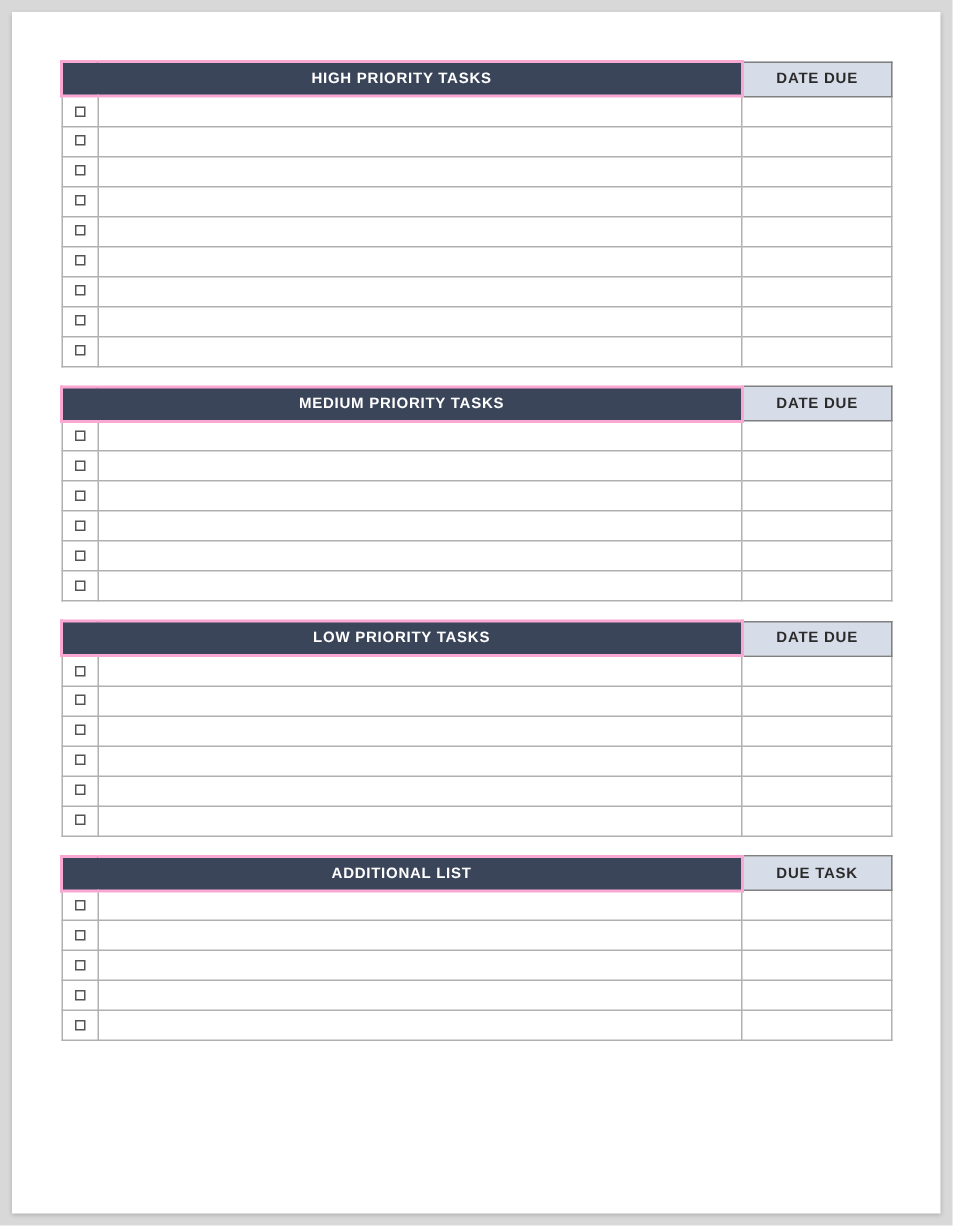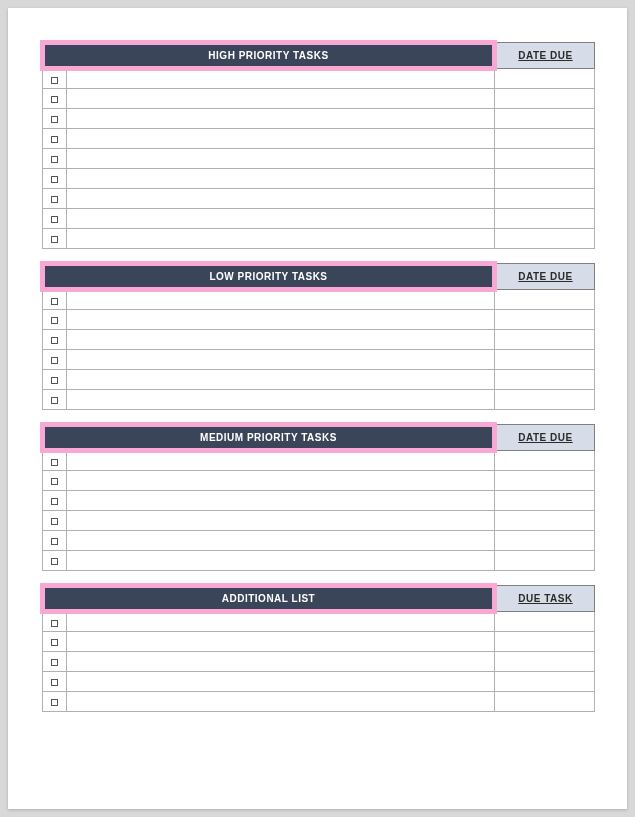--- a/index.html
+++ b/index.html
@@ -34,32 +34,31 @@
   col.task { width: auto; }
   col.date { width: 100px; }
   th.task-head {
     background: #3a4559;
     color: #ffffff;
     font-size: 10px;
     font-weight: bold;
     letter-spacing: 0.5px;
     text-align: center;
     padding: 5px 4px;
-    border: 5px solid #f9a8d4;
+    border: 2px solid #f9a8d4;
   }
   th.date-head {
     background: #d6dde8;
     color: #2b2b2b;
     font-size: 10px;
     font-weight: bold;
     letter-spacing: 0.5px;
     text-align: center;
     padding: 5px 4px;
     border: 1px solid #808080;
-    text-decoration: underline;
   }
   td.cell {
     border: 1px solid #b0b0b0;
     height: 20px;
     padding: 0 4px;
     font-size: 10px;
     background: #ffffff;
   }
   td.chk-cell {
     text-align: center;
@@ -142,68 +141,68 @@
       </div>
       <div class="section">
         <table>
           <colgroup>
             <col class="chk">
             <col class="task">
             <col class="date">
           </colgroup>
           <thead>
             <tr>
+              <th class="task-head" colspan="2">MEDIUM PRIORITY TASKS</th>
+              <th class="date-head">DATE DUE</th>
+            </tr>
+          </thead>
+          <tbody>
+            <tr>
+              <td class="cell chk-cell"><span class="chkbox"></span></td>
+              <td class="cell"></td>
+              <td class="cell"></td>
+            </tr>
+            <tr>
+              <td class="cell chk-cell"><span class="chkbox"></span></td>
+              <td class="cell"></td>
+              <td class="cell"></td>
+            </tr>
+            <tr>
+              <td class="cell chk-cell"><span class="chkbox"></span></td>
+              <td class="cell"></td>
+              <td class="cell"></td>
+            </tr>
+            <tr>
+              <td class="cell chk-cell"><span class="chkbox"></span></td>
+              <td class="cell"></td>
+              <td class="cell"></td>
+            </tr>
+            <tr>
+              <td class="cell chk-cell"><span class="chkbox"></span></td>
+              <td class="cell"></td>
+              <td class="cell"></td>
+            </tr>
+            <tr>
+              <td class="cell chk-cell"><span class="chkbox"></span></td>
+              <td class="cell"></td>
+              <td class="cell"></td>
+            </tr>
+          </tbody>
+        </table>
+      </div>
+      <div class="section">
+        <table>
+          <colgroup>
+            <col class="chk">
+            <col class="task">
+            <col class="date">
+          </colgroup>
+          <thead>
+            <tr>
               <th class="task-head" colspan="2">LOW PRIORITY TASKS</th>
-              <th class="date-head">DATE DUE</th>
-            </tr>
-          </thead>
-          <tbody>
-            <tr>
-              <td class="cell chk-cell"><span class="chkbox"></span></td>
-              <td class="cell"></td>
-              <td class="cell"></td>
-            </tr>
-            <tr>
-              <td class="cell chk-cell"><span class="chkbox"></span></td>
-              <td class="cell"></td>
-              <td class="cell"></td>
-            </tr>
-            <tr>
-              <td class="cell chk-cell"><span class="chkbox"></span></td>
-              <td class="cell"></td>
-              <td class="cell"></td>
-            </tr>
-            <tr>
-              <td class="cell chk-cell"><span class="chkbox"></span></td>
-              <td class="cell"></td>
-              <td class="cell"></td>
-            </tr>
-            <tr>
-              <td class="cell chk-cell"><span class="chkbox"></span></td>
-              <td class="cell"></td>
-              <td class="cell"></td>
-            </tr>
-            <tr>
-              <td class="cell chk-cell"><span class="chkbox"></span></td>
-              <td class="cell"></td>
-              <td class="cell"></td>
-            </tr>
-          </tbody>
-        </table>
-      </div>
-      <div class="section">
-        <table>
-          <colgroup>
-            <col class="chk">
-            <col class="task">
-            <col class="date">
-          </colgroup>
-          <thead>
-            <tr>
-              <th class="task-head" colspan="2">MEDIUM PRIORITY TASKS</th>
               <th class="date-head">DATE DUE</th>
             </tr>
           </thead>
           <tbody>
             <tr>
               <td class="cell chk-cell"><span class="chkbox"></span></td>
               <td class="cell"></td>
               <td class="cell"></td>
             </tr>
             <tr>

